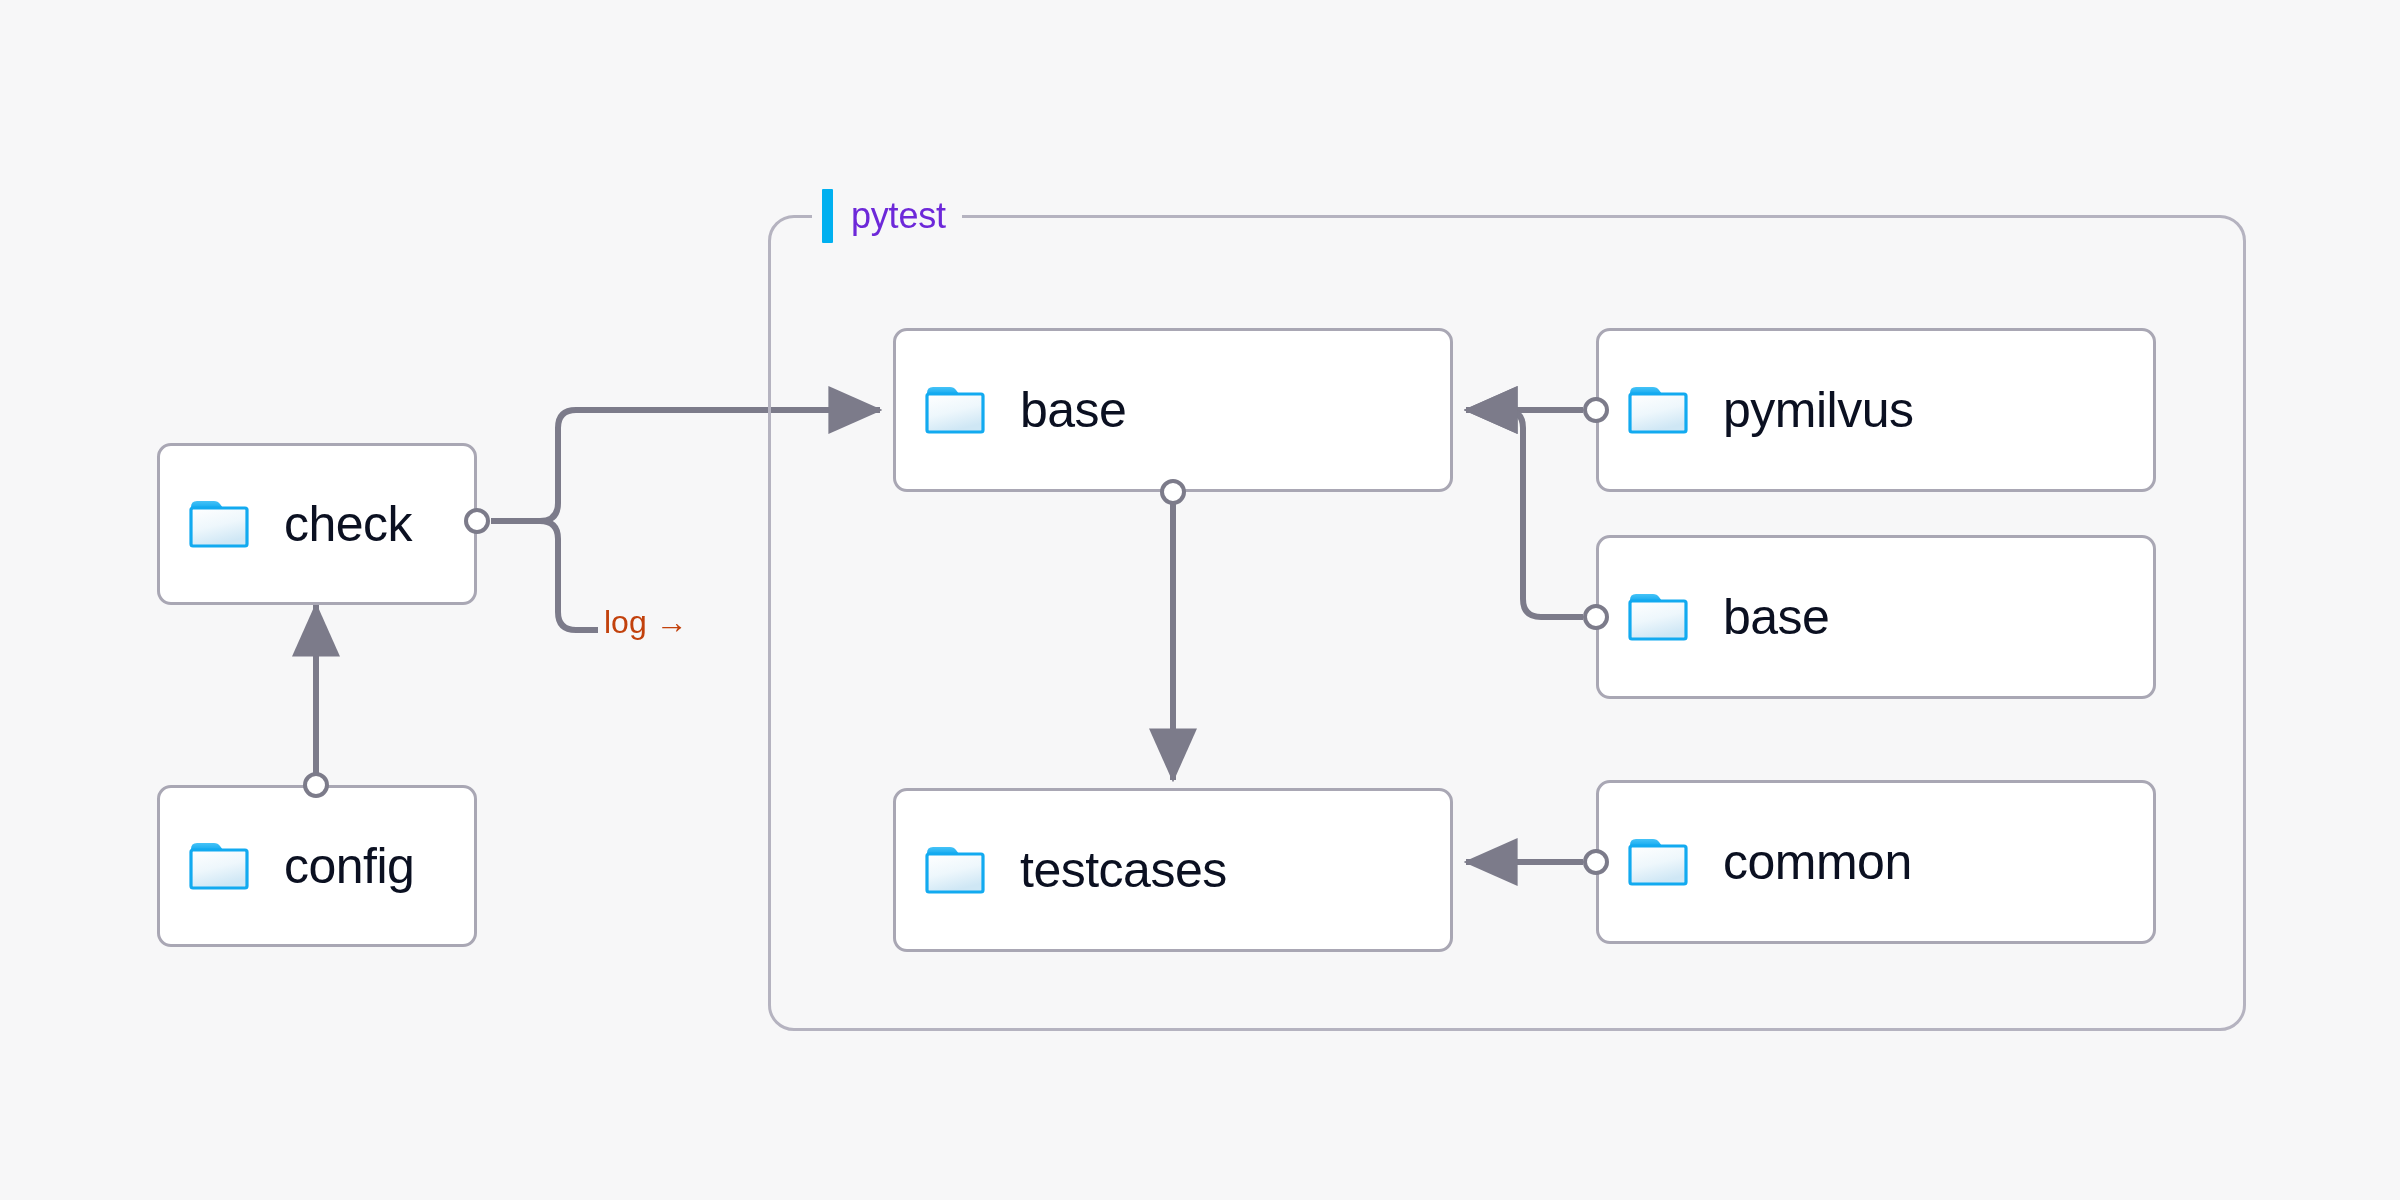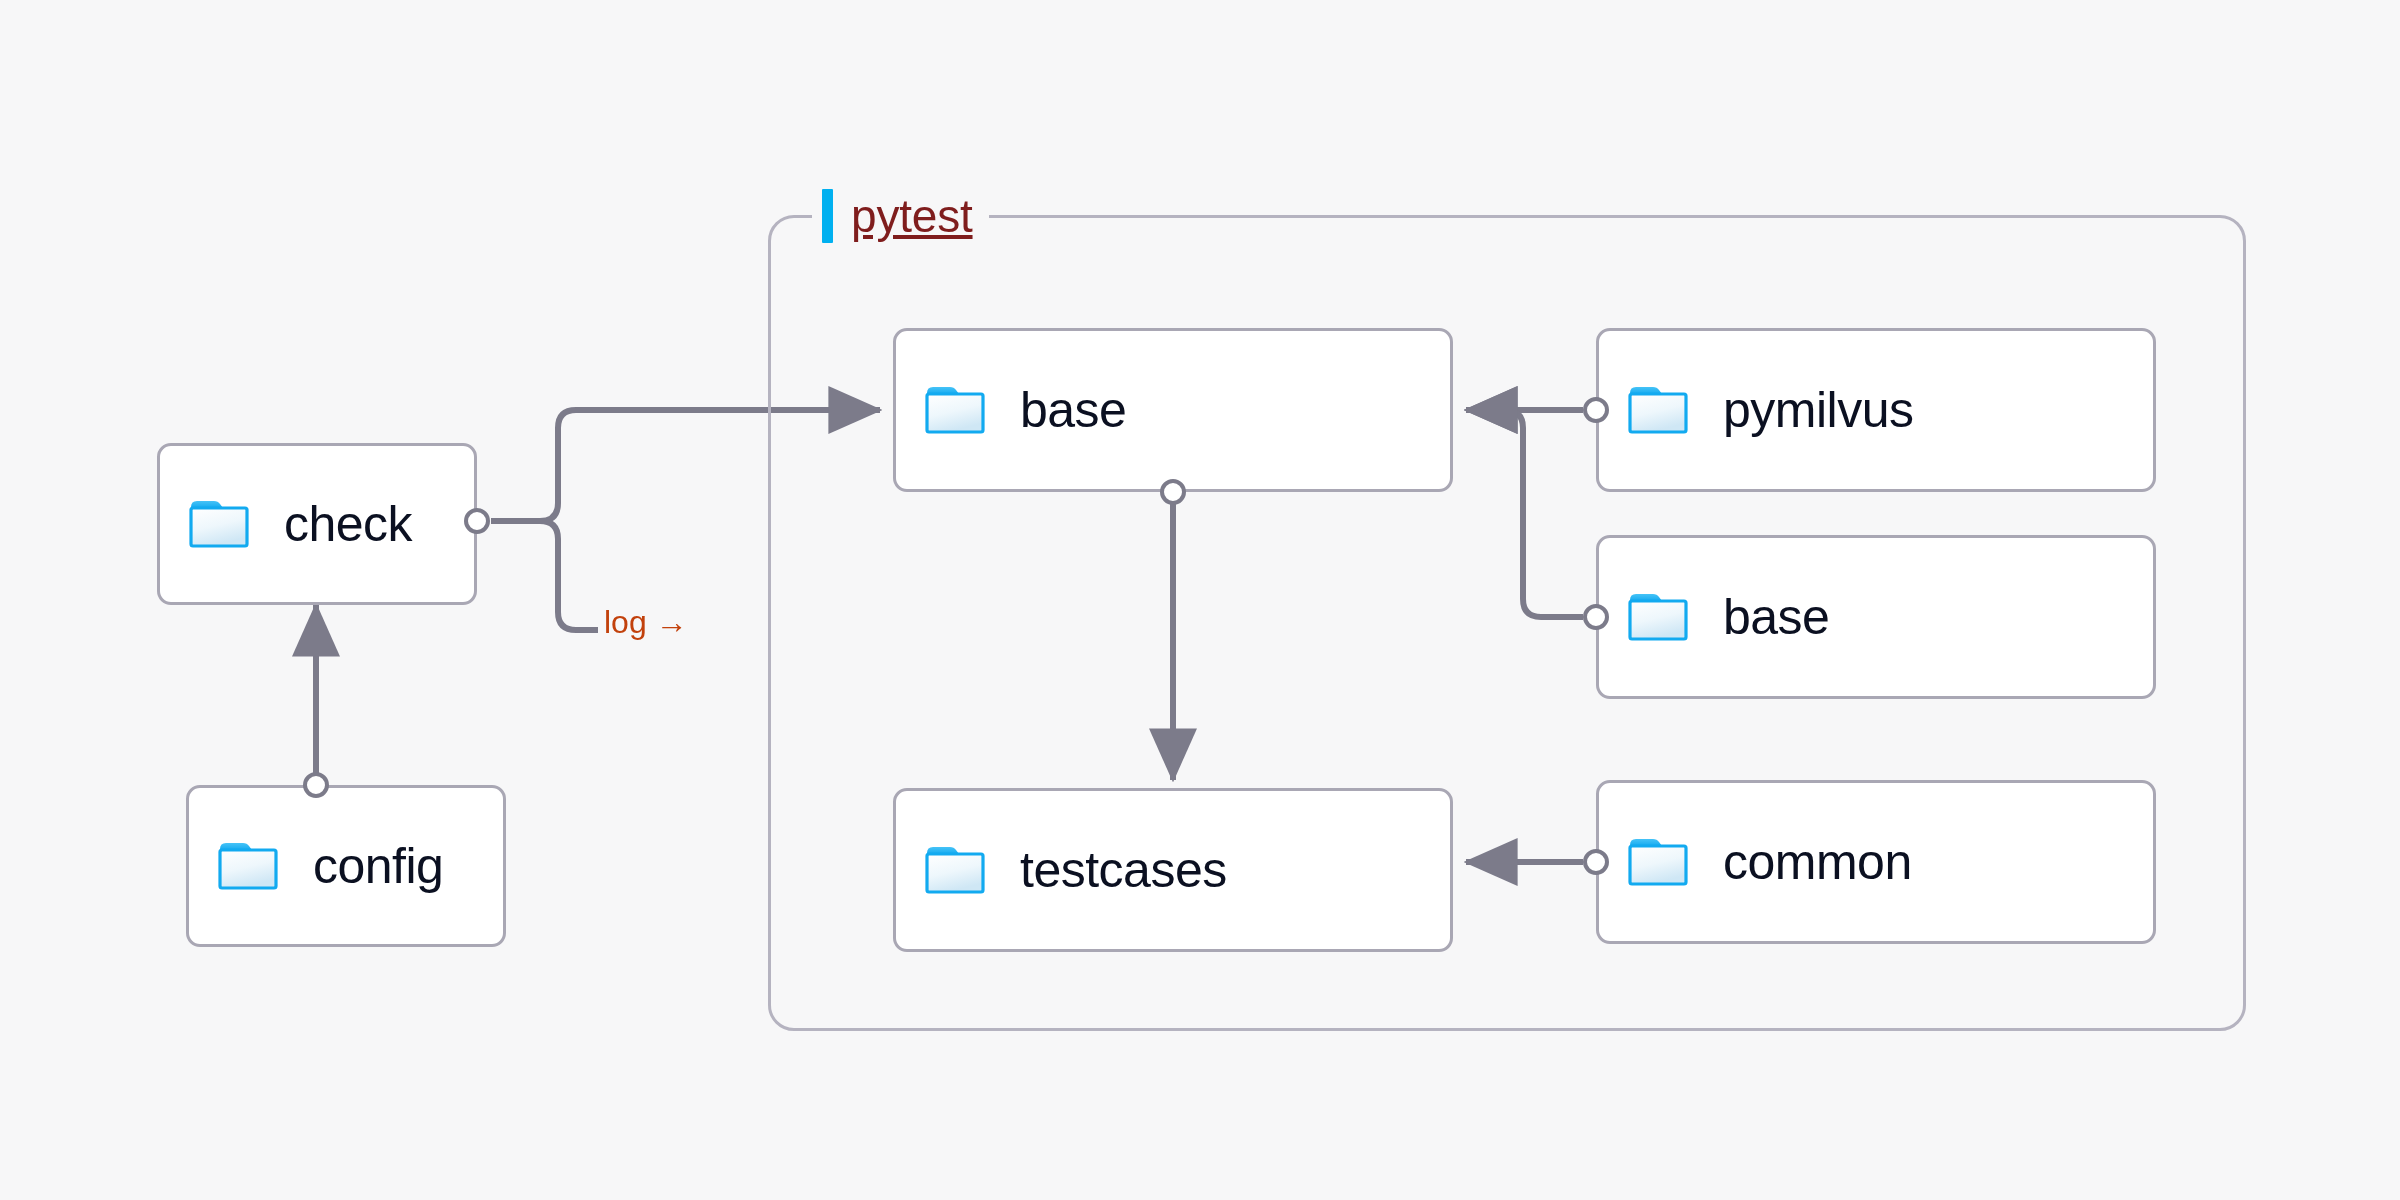--- a/index.html
+++ b/index.html
@@ -46,25 +46,24 @@
     height: 58px;
   }
   .group-title .bar {
     width: 11px;
     height: 54px;
     background: #00b0f0;
     border-radius: 1px;
     flex: none;
   }
   .group-title .txt {
-    font-size: 46px;
-    color: #7f1d1d;
+    font-size: 36px;
+    color: #6d28d9;
     letter-spacing: -0.2px;
     white-space: nowrap;
-    text-decoration: underline;
   }
 
   
   .node {
     position: absolute;
     box-sizing: border-box;
     background: #ffffff;
     border: 3px solid #a9a7b4;
     border-radius: 14px;
     display: flex;
@@ -161,21 +160,21 @@
     <span class="folder">
       <svg width="62" height="52" viewBox="0 0 62 52">
         <path d="M3,9 q0,-6 6,-6 l17,0 q4,0 6,3 l3,4 l-32,0 z" fill="url(#folderTab)"></path>
         <rect x="3" y="10" width="56" height="38" rx="2" fill="url(#folderGrad)" stroke="#12aaf0" stroke-width="3.2"></rect>
       </svg>
     </span>
     <span class="label">check</span>
   </div>
   <div class="port" style="left:464px; top:508px;"></div>
 
-  <div class="node" style="left:157px; top:785px; width:320px; height:162px;margin-left:29px;">
+  <div class="node" style="left:157px; top:785px; width:320px; height:162px;">
     <span class="folder">
       <svg width="62" height="52" viewBox="0 0 62 52">
         <path d="M3,9 q0,-6 6,-6 l17,0 q4,0 6,3 l3,4 l-32,0 z" fill="url(#folderTab)"></path>
         <rect x="3" y="10" width="56" height="38" rx="2" fill="url(#folderGrad)" stroke="#12aaf0" stroke-width="3.2"></rect>
       </svg>
     </span>
     <span class="label">config</span>
   </div>
   <div class="port" style="left:303px; top:772px;"></div>
 

